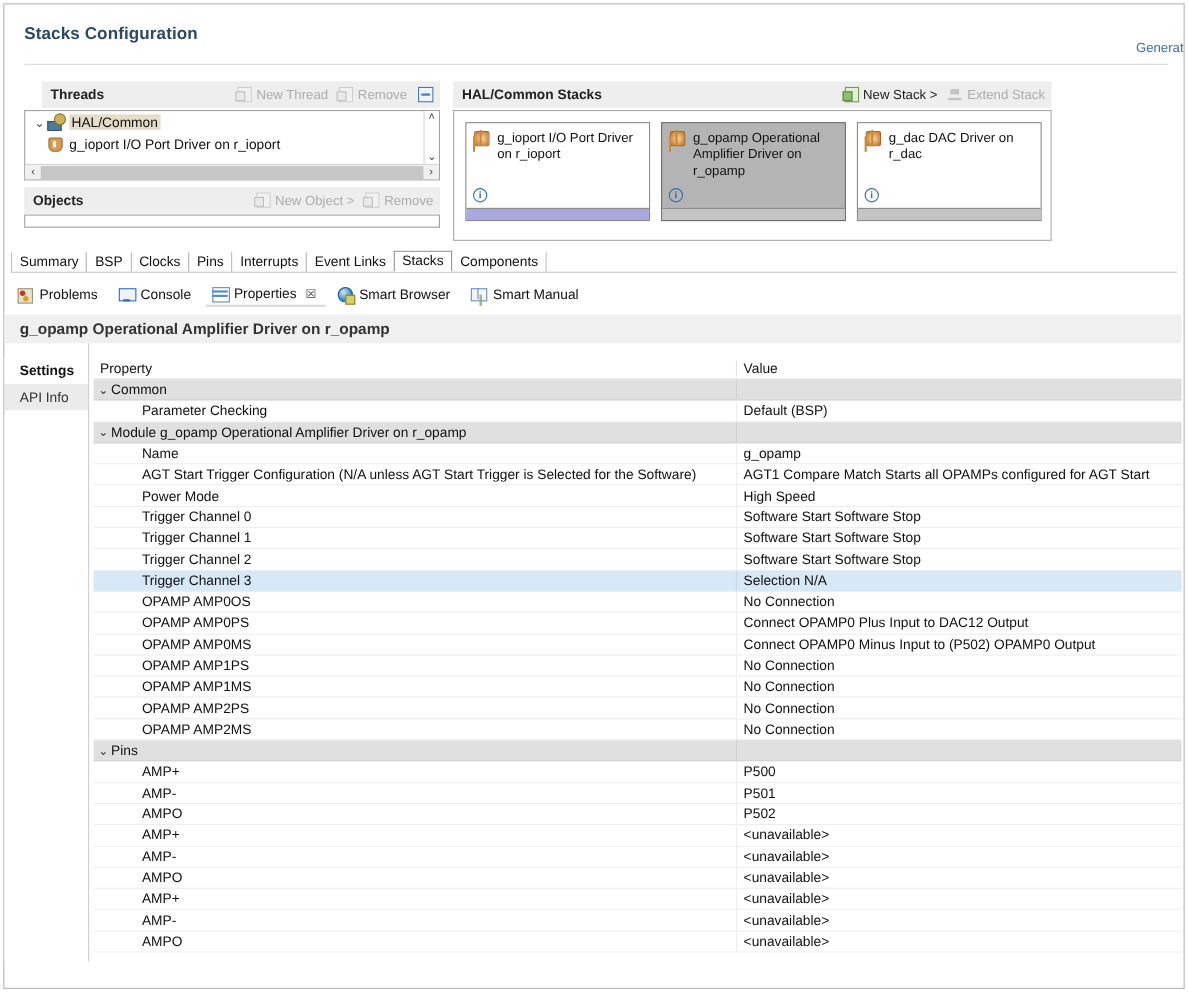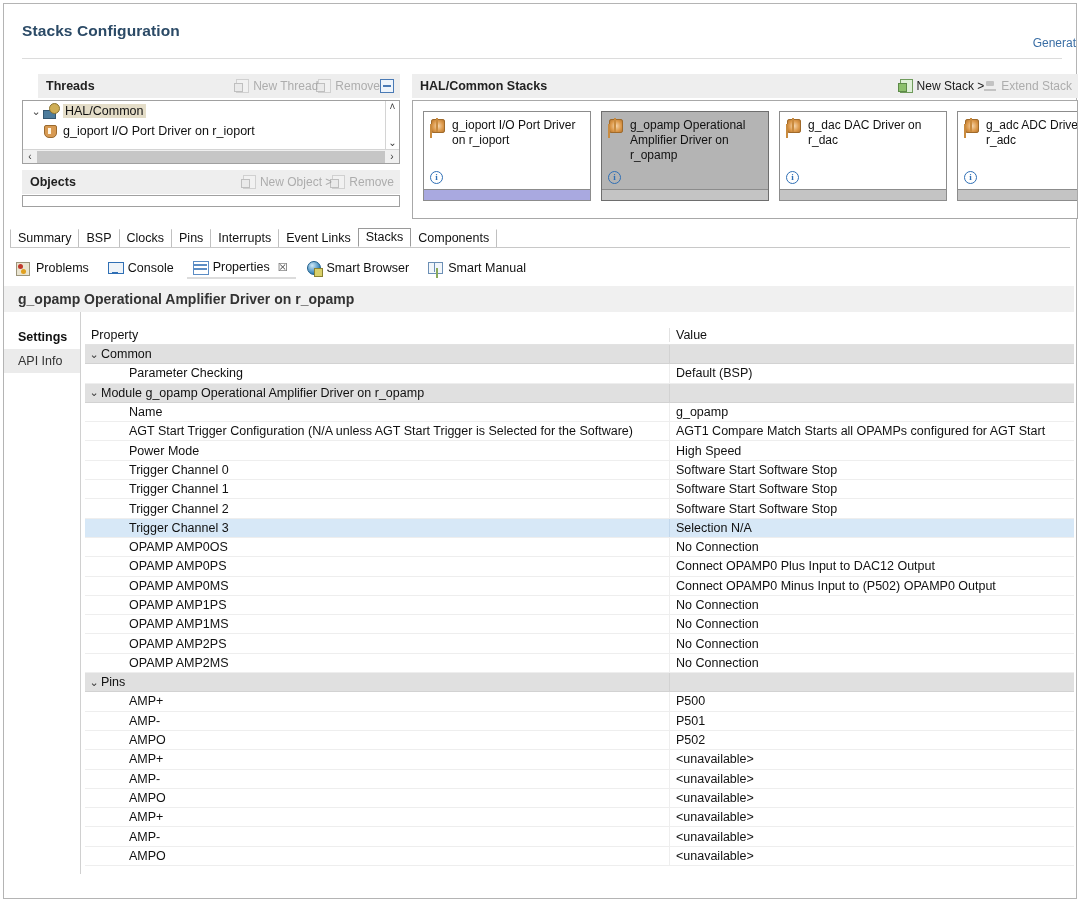--- a/index.html
+++ b/index.html
@@ -67,20 +67,21 @@
     color: #222;
     flex: 0 0 auto;
   }
   .panel-header .ph-spacer { flex: 1 1 auto; }
   .tb-btn {
     display: flex;
     align-items: center;
     gap: 4px;
     font-size: 12px;
     color: #adadad;
+    margin-left: 10px;
     white-space: nowrap;
   }
   .tb-btn.enabled { color: #1a1a1a; }
 
   .ico { display:inline-block; position:relative; flex:0 0 auto; }
   .ico-doc {
     width: 13px; height: 14px;
     background: #f4f4f4;
     border: 1px solid #b9b9b9;
   }
@@ -188,21 +189,21 @@
   }
   .objects-scroll {
     position:absolute; left:0; top:121px; width:378px; height:12px;
     border:1px solid #a0a0a0; background:#ffffff;
   }
 
   
   .stacks-panel {
     position: absolute;
     left: 412px; top: 74px;
-    width: 666px; height: 145px;
+    width: 544px; height: 145px;
   }
   .stacks-body {
     position:absolute; left:0; top:26px; right:0; height: 119px;
     border:1px solid #a8a8a8; background:#ffffff;
     padding: 10px 0 0 10px;
     display:flex; gap:10px;
     overflow:hidden;
   }
   .stack-card {
     width: 168px; height: 90px;

